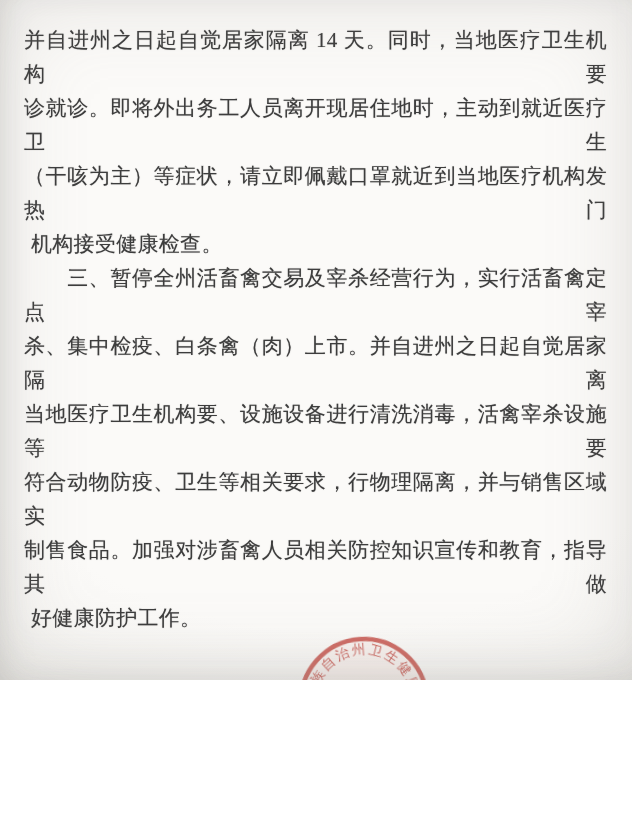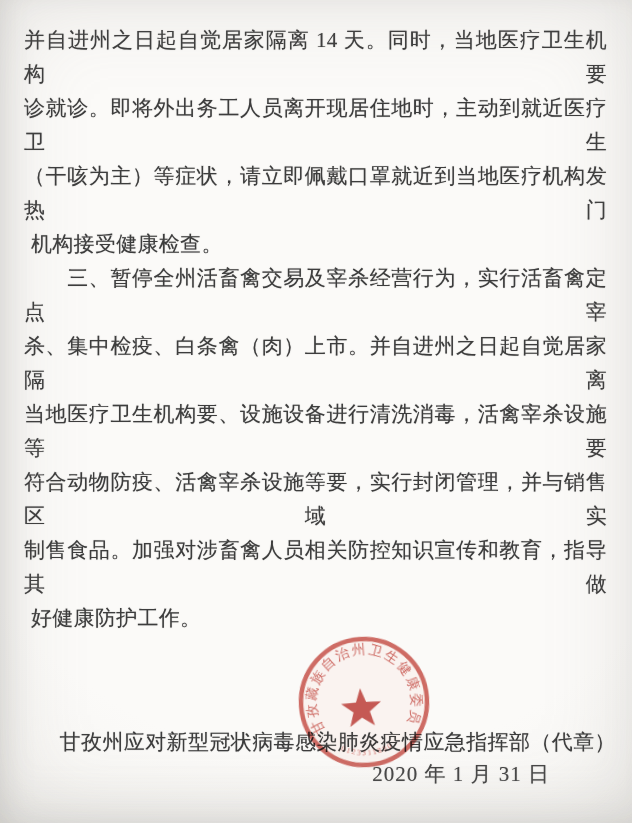--- a/index.html
+++ b/index.html
@@ -1,18 +1,18 @@
 <!DOCTYPE html>
 <html><head>
 <meta charset="utf-8">
 <style>
   html,body { margin:0; padding:0; background:#ffffff; }
   .page {
     position:relative;
-    width:632px; height:823px;
+    width:632px; height:680px;
     overflow:hidden;
     background:
       radial-gradient(130% 105% at 52% 38%, #fbfaf8 52%, #f1f0ed 82%, #e9e8e5 100%);
     font-family:"Liberation Serif","DejaVu Serif",serif;
   }
   .page::after {
     content:'';
     position:absolute; inset:0; pointer-events:none;
     box-shadow:
       inset 0 0 90px rgba(140,136,130,.20),
@@ -61,21 +61,21 @@
   <div class="scanlayer">
 
     <div class="body-text">
         <div class="line">并自进州之日起自觉居家隔离 14 天。同时，当地医疗卫生机构要</div>
         <div class="line">诊就诊。即将外出务工人员离开现居住地时，主动到就近医疗卫生</div>
         <div class="line">（干咳为主）等症状，请立即佩戴口罩就近到当地医疗机构发热门</div>
         <div class="line last">机构接受健康检查。</div>
         <div class="line">　　三、暂停全州活畜禽交易及宰杀经营行为，实行活畜禽定点宰</div>
         <div class="line">杀、集中检疫、白条禽（肉）上市。并自进州之日起自觉居家隔离</div>
         <div class="line">当地医疗卫生机构要、设施设备进行清洗消毒，活禽宰杀设施等要</div>
-        <div class="line">符合动物防疫、活禽宰杀设施等要，实行封闭管理，并与销售区域实</div>
+        <div class="line">符合动物防疫、卫生等相关要求，行物理隔离，并与销售区域实</div>
         <div class="line">制售食品。加强对涉畜禽人员相关防控知识宣传和教育，指导其做</div>
         <div class="line last">好健康防护工作。</div>
       </div>
 
     <div class="sig-line">甘孜州应对新型冠状病毒感染肺炎疫情应急指挥部（代章）</div>
 
     <div class="date-line">2020 年 1 月 31 日</div>
   </div>
 
   <svg class="seal" viewBox="-80 -80 160 160" xmlns="http://www.w3.org/2000/svg">

